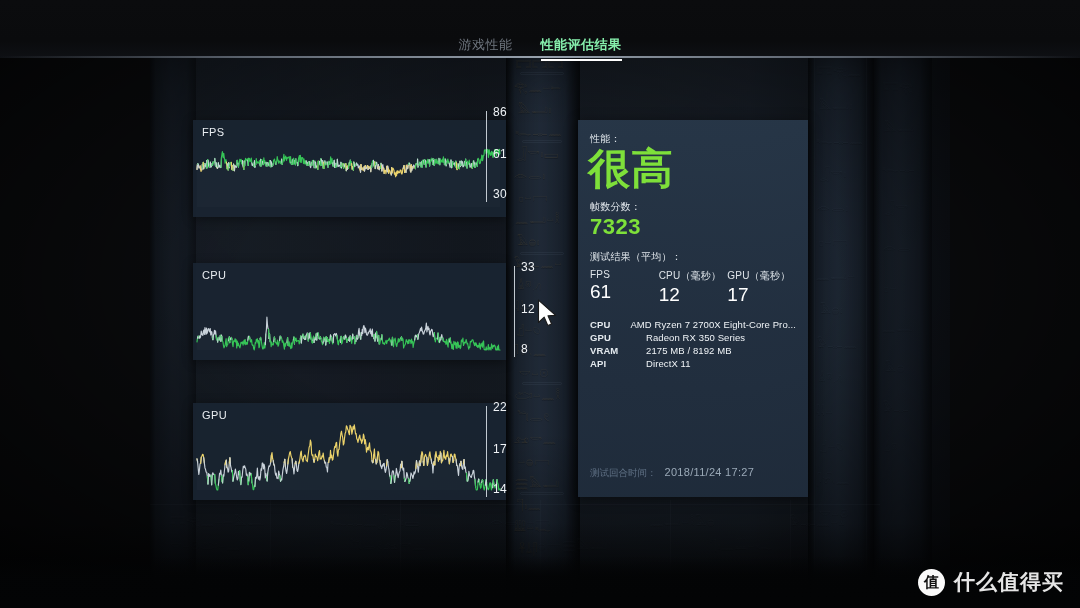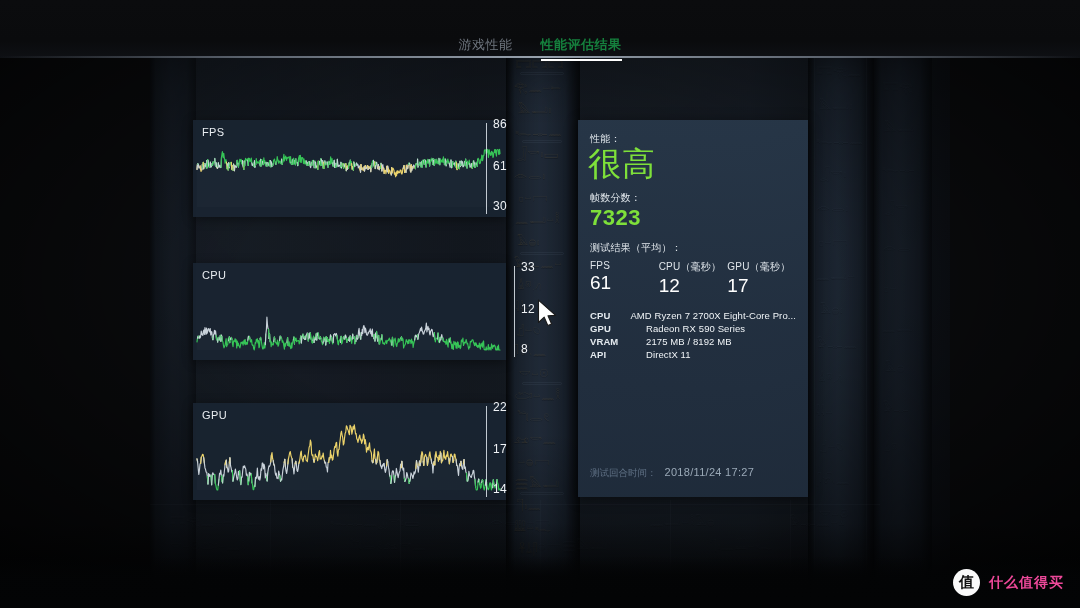--- a/index.html
+++ b/index.html
@@ -65,21 +65,21 @@
   }
   #tabs{
     position:absolute; left:0; top:36px; width:1080px;
     display:flex; justify-content:center; align-items:flex-end; gap:28px; z-index:32;
   }
   .tab{
     font-size:13px; padding-bottom:5px; position:relative; cursor:pointer;
     letter-spacing:.5px;
   }
   .tab.inactive{ color:#6e757e; }
-  .tab.active{ color:#15803d; font-weight:bold; }
+  .tab.active{ color:#86efac; font-weight:bold; }
   .tab.active::after{
     content:""; position:absolute; left:0; right:0; bottom:-2px; height:2px;
     background:#ffffff;
   }
 
   
   .chart-panel{
     position:absolute; left:193px; width:313px; height:97px;
     background:rgba(26,37,50,.90);
     border:0; z-index:20;
@@ -89,21 +89,21 @@
   #chart-cpu{ top:263px; }
   #chart-gpu{ top:403px; }
   .chart-title{
     position:absolute; left:9px; top:6px;
     font-size:11px; color:#e9edf1; letter-spacing:.4px;
   }
   .chart-svg{ position:absolute; left:0; top:0; width:313px; height:97px; }
   .axis-col{
     position:absolute; width:36px; height:97px; z-index:21;
   }
-  #axis-fps{ left:486px; top:120px; }
+  #axis-fps{ left:486px; top:108px; }
   #axis-cpu{ left:486px; top:263px;margin-left:28px; }
   #axis-gpu{ left:486px; top:403px; }
   .axis-line{
     position:absolute; left:0; top:3px; width:1px; height:91px;
     background:rgba(225,232,238,.85);
   }
   .axis-lbl{
     position:absolute; left:7px; font-size:12px; color:#f0f3f6;
     letter-spacing:.3px;
   }
@@ -113,22 +113,22 @@
 
   
   #rpanel{
     position:absolute; left:578px; top:120px; width:230px; height:377px;
     background:linear-gradient(180deg, rgba(40,56,74,.92) 0%, rgba(35,49,66,.92) 55%, rgba(32,45,61,.93) 100%);
     z-index:20; box-shadow:0 2px 12px rgba(0,0,0,.45);
     padding:12px 12px 0 12px;
   }
   .lbl{ font-size:10px; color:#dfe5ea; letter-spacing:.2px; }
   #perf-rating{
-    font-size:33px; line-height:1.05; color:#7ee03a;
-    font-weight:normal; margin:1px 0 9px -2px; letter-spacing:1px;
+    font-size:42px; line-height:1.05; color:#7ee03a;
+    font-weight:bold; margin:1px 0 9px -2px; letter-spacing:1px;
   }
   #score-val{
     font-size:22px; line-height:1.1; color:#7ee03a; font-weight:bold;
     margin:1px 0 11px 0; letter-spacing:.5px;
   }
   .sec-lbl{ margin-bottom:5px; }
   #avg-row{ display:flex; margin:2px 0 12px 0; }
   .avg-cell{ width:77px; }
   .avg-cap{ font-size:10px; color:#dfe5ea; letter-spacing:.2px; }
   .avg-num{ font-size:19px; color:#ffffff; line-height:1.2; margin-top:1px; }
@@ -167,21 +167,21 @@
   #watermark{
     position:absolute; right:16px; bottom:12px; z-index:35;
     display:flex; align-items:center; gap:9px;
   }
   #wm-logo{
     width:27px; height:27px; border-radius:50%;
     background:#fafafa; color:#111; font-size:15px; font-weight:bold;
     display:flex; align-items:center; justify-content:center;
     font-family:"DejaVu Sans",sans-serif;
   }
-  #wm-text{ font-size:14px; color:#ec4899; font-weight:bold; letter-spacing:1px; }
+  #wm-text{ font-size:21px; color:#e5e5e5; font-weight:bold; letter-spacing:1px; }
 </style>
 </head>
 <body>
 
 <div id="bg">
   <div id="wall-main" class="bgwall"></div>
 
   <div class="column" style="left:506px; width:74px;"></div>
   <div class="column" style="left:808px; width:66px; opacity:.85;"></div>
   <div class="column" style="left:874px; width:58px; opacity:.6;"></div>
@@ -806,21 +806,21 @@
     </div>
   </div>
 
   <div id="sysinfo">
     <div class="sys-row">
       <div class="sys-key">CPU</div>
       <div class="sys-val">AMD Ryzen 7 2700X Eight-Core Pro...</div>
     </div>
     <div class="sys-row">
       <div class="sys-key">GPU</div>
-      <div class="sys-val">Radeon RX 590 Series</div>
+      <div class="sys-val">Radeon RX 350 Series</div>
     </div>
     <div class="sys-row">
       <div class="sys-key">VRAM</div>
       <div class="sys-val">2175 MB / 8192 MB</div>
     </div>
     <div class="sys-row">
       <div class="sys-key">API</div>
       <div class="sys-val">DirectX 11</div>
     </div>
   </div>

